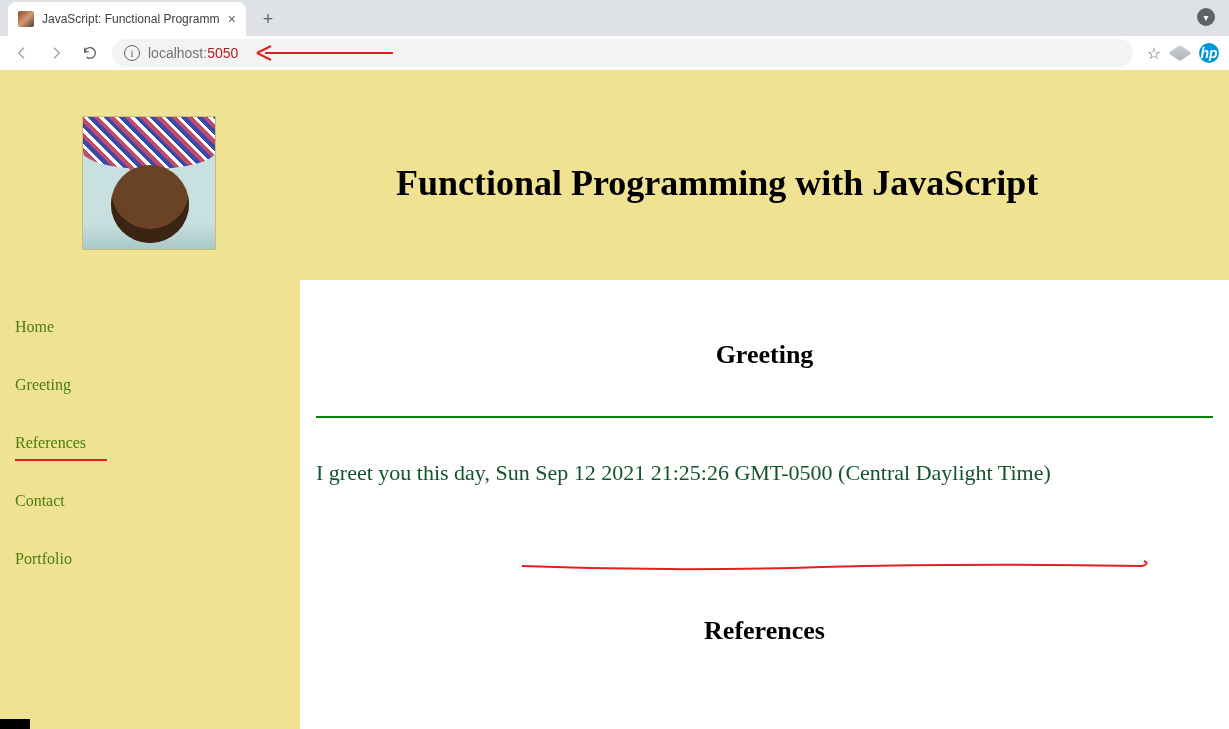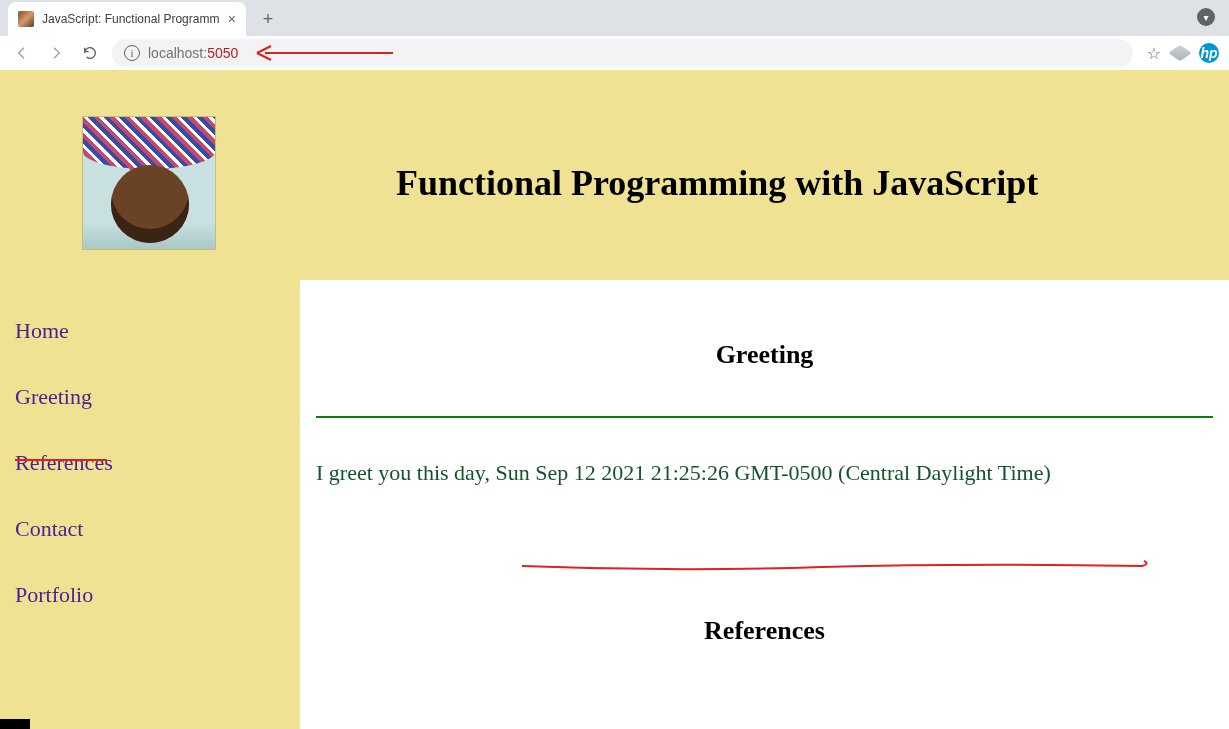--- a/index.html
+++ b/index.html
@@ -162,22 +162,22 @@
     display:flex;
     height:100%;
   }
 
   .sidebar {
     width:300px; flex:none;
     padding:38px 0 0 15px;
   }
   .nav-link {
     display:block;
-    font-size:22px;
-    color:#4c1d95;
+    font-size:16px;
+    color:#4d7c0f;
     text-decoration:none;
     margin-bottom:40px;
     cursor:pointer;
     font-family:"Times New Roman", Times, serif;
   }
 
   .main {
     flex:1;
     background:#fff;
     padding:60px 16px 0 16px;

